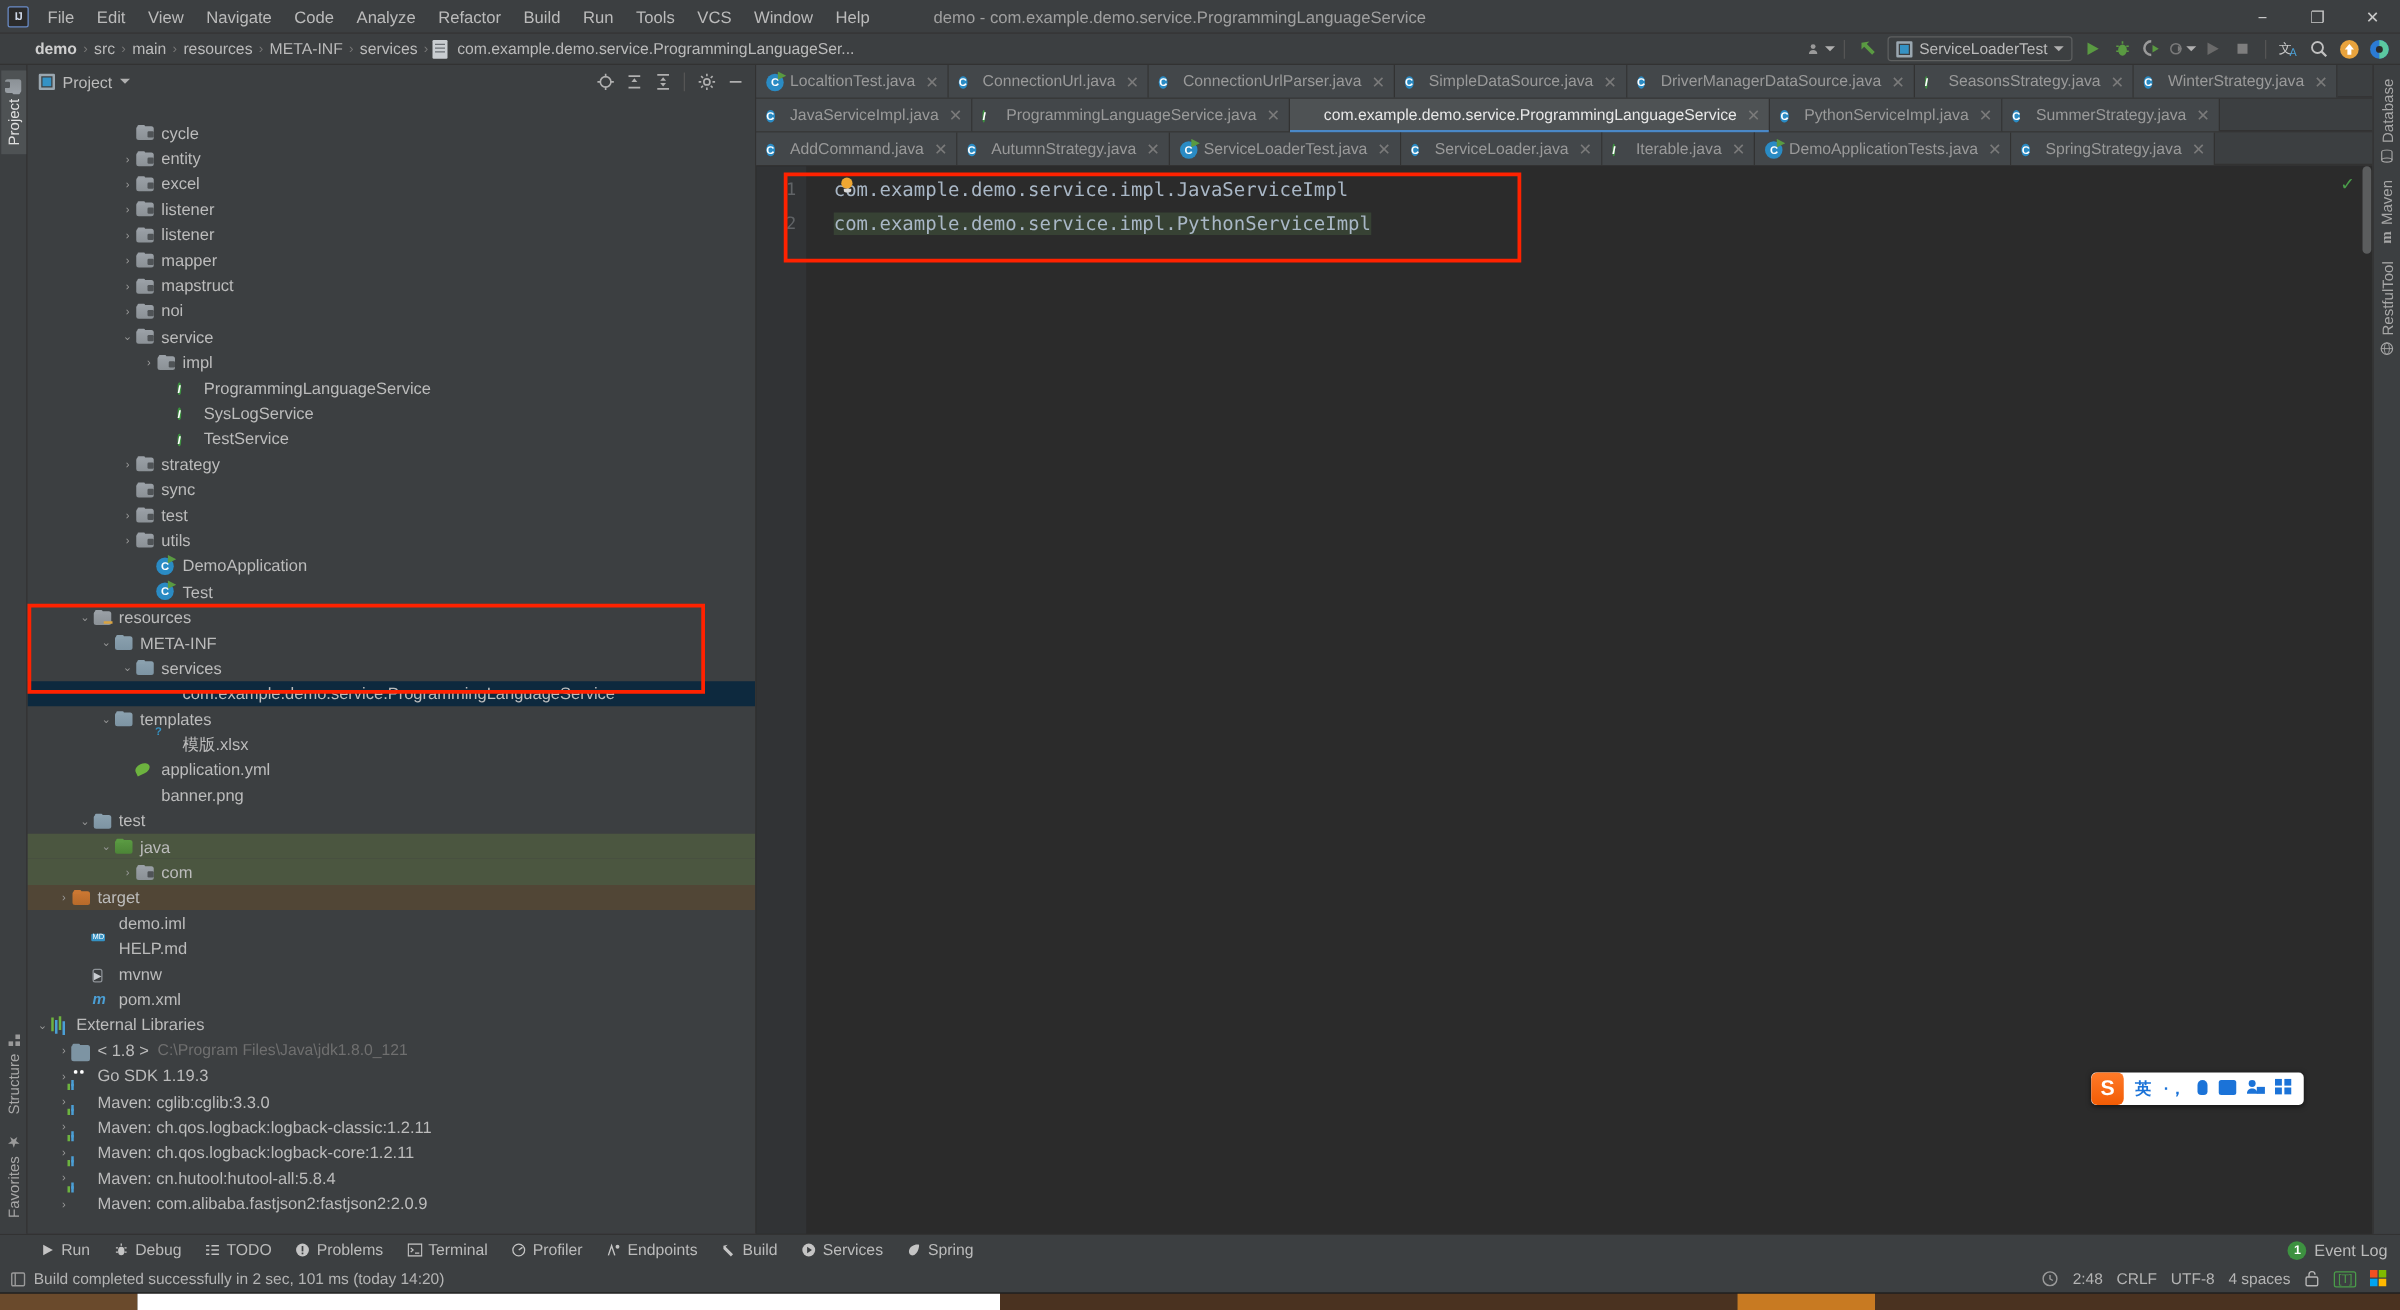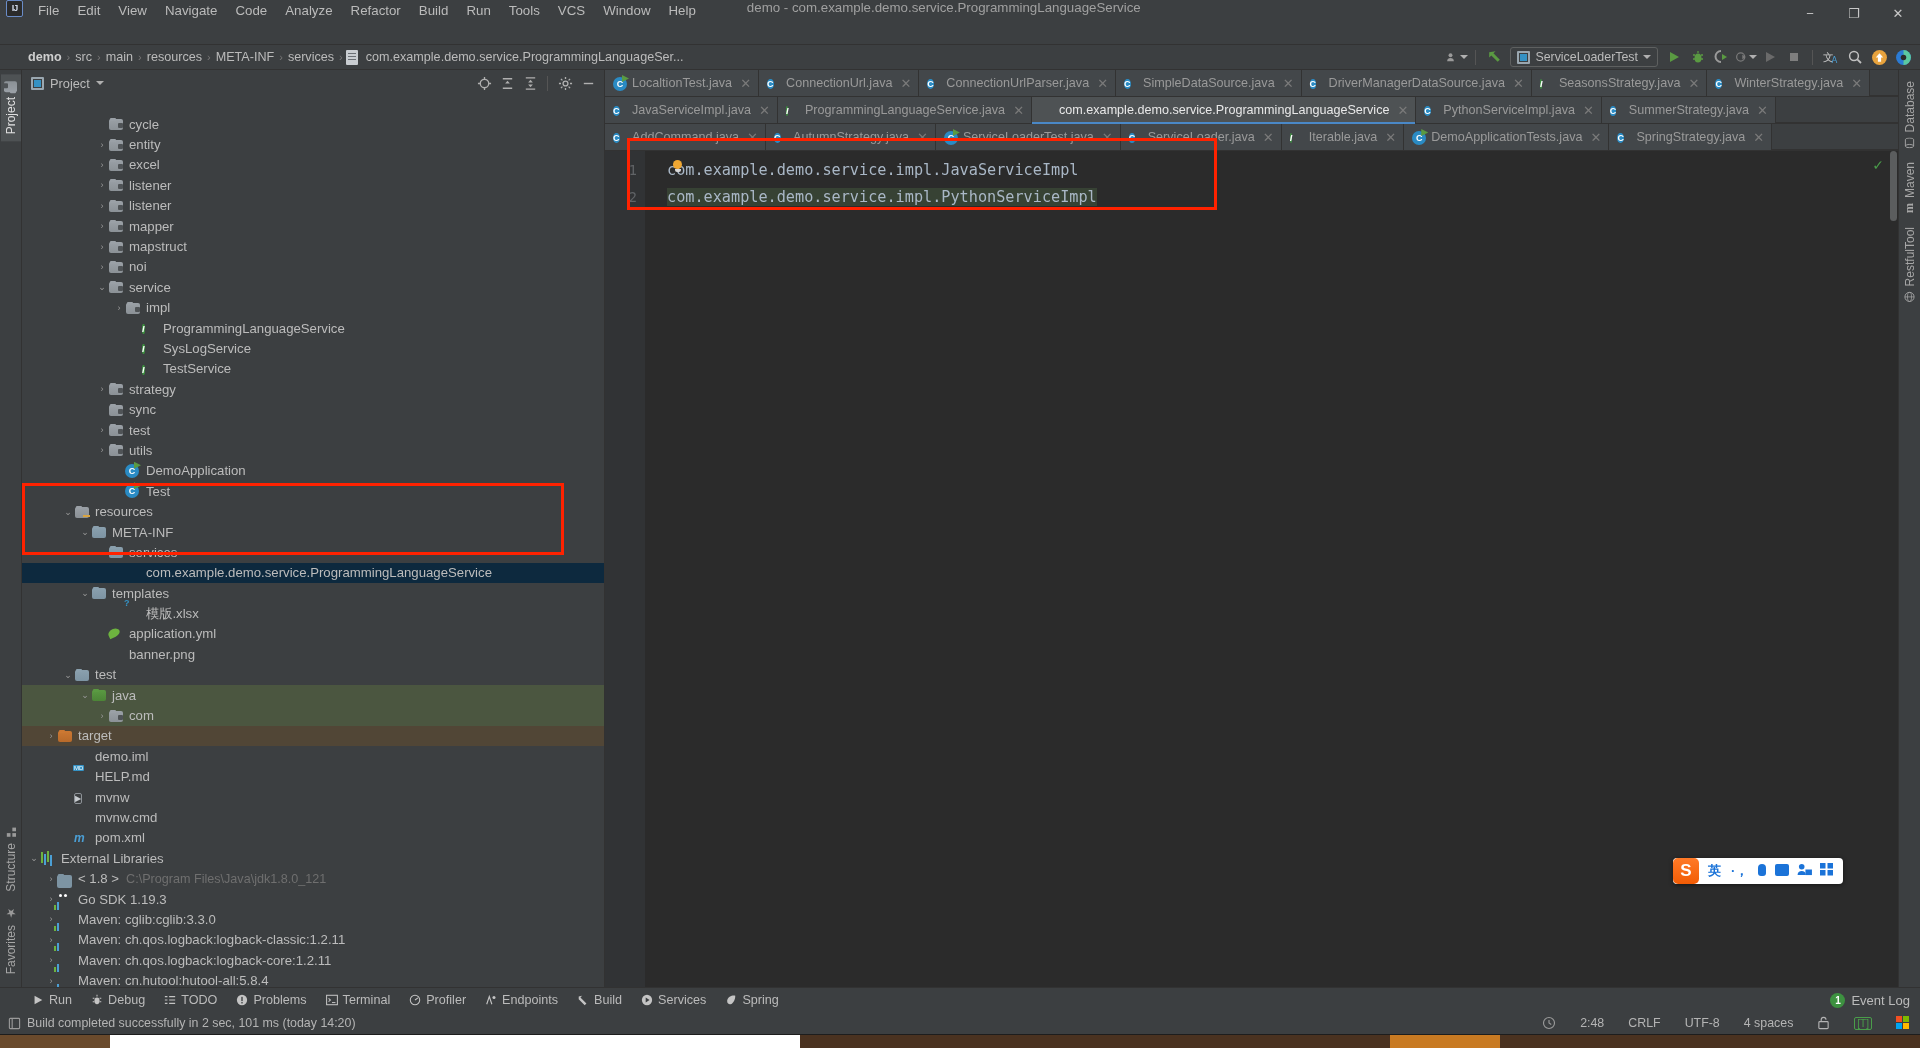--- a/index.html
+++ b/index.html
@@ -8,21 +8,21 @@
     background: #3c3f41;
     font-family: "Liberation Sans", sans-serif;
     font-size: 13px;
     color: #bbbbbb;
     overflow: hidden;
   }
   #app { position: relative; width: 1920px; height: 1048px; display: flex; flex-direction: column; }
 
   
   .titlebar {
-    height: 45px; background: #3c3f41; display: flex; align-items: flex-start;
+    height: 27px; background: #3c3f41; display: flex; align-items: center;
     border-bottom: 1px solid #323232; flex: none;
   }
   .ij-logo {
     width: 17px; height: 17px; margin: 0 6px 0 6px; flex: none;
     background: #2b2b2b; border: 1px solid #6a8cc7; border-radius: 2px;
     color: #cfd8e8; font-size: 9px; font-weight: bold; line-height: 15px; text-align: center;
     letter-spacing: -1px;
   }
   .menu { display: flex; align-items: center; }
   .menu-item {
@@ -218,21 +218,21 @@
   }
   .bt-right { margin-left: auto; display: flex; align-items: center; gap: 6px; padding-right: 10px; }
   .evt-badge {
     width: 15px; height: 15px; border-radius: 50%; background: #3d9140; color: #fff;
     font-size: 10px; text-align: center; line-height: 15px; font-weight: bold;
   }
   .statusbar {
     height: 22px; background: #3c3f41; display: flex; align-items: center;
     flex: none; padding: 0 10px 0 8px; font-size: 12.4px; color: #b4b4b4; gap: 6px;
   }
-  .st-right { margin-left: auto; display: flex; align-items: center; gap: 24px; justify-content: space-between; }
+  .st-right { margin-left: auto; display: flex; align-items: center; gap: 11px; justify-content: space-between; }
   .st-right .si { color: #b4b4b4; }
 
   
   .taskbar {
     height: 14px; background: #2b2b2b; flex: none; display: flex; align-items: stretch;
     border-top: 1px solid #1d1d1d;
   }
   .tb-a { width: 110px; background: #6a4a2c; }
   .tb-b { width: 690px; background: #ffffff; }
   .tb-c { flex: 1; background: #4a3220; }
@@ -703,26 +703,20 @@
           </div>
           <div class="row">
             <span style="width: 34px; flex: 0 0 auto;"></span>
             <span class="arrow"></span>
             <span class="ico"><span class="f-sh">▶</span></span>
             <span class="lbl">mvnw</span>
           </div>
           <div class="row">
             <span style="width: 34px; flex: 0 0 auto;"></span>
             <span class="arrow"></span>
-            <span class="ico"><span class="file-doc"></span></span>
-            <span class="lbl">mvnw.cmd</span>
-          </div>
-          <div class="row">
-            <span style="width: 34px; flex: 0 0 auto;"></span>
-            <span class="arrow"></span>
             <span class="ico"><span class="f-pom">m</span></span>
             <span class="lbl">pom.xml</span>
           </div>
           <div class="row">
             <span style="width: 0px; flex: 0 0 auto;"></span>
             <span class="arrow">⌄</span>
             <span class="ico"><span class="f-lib"></span></span>
             <span class="lbl">External Libraries</span>
           </div>
           <div class="row">

